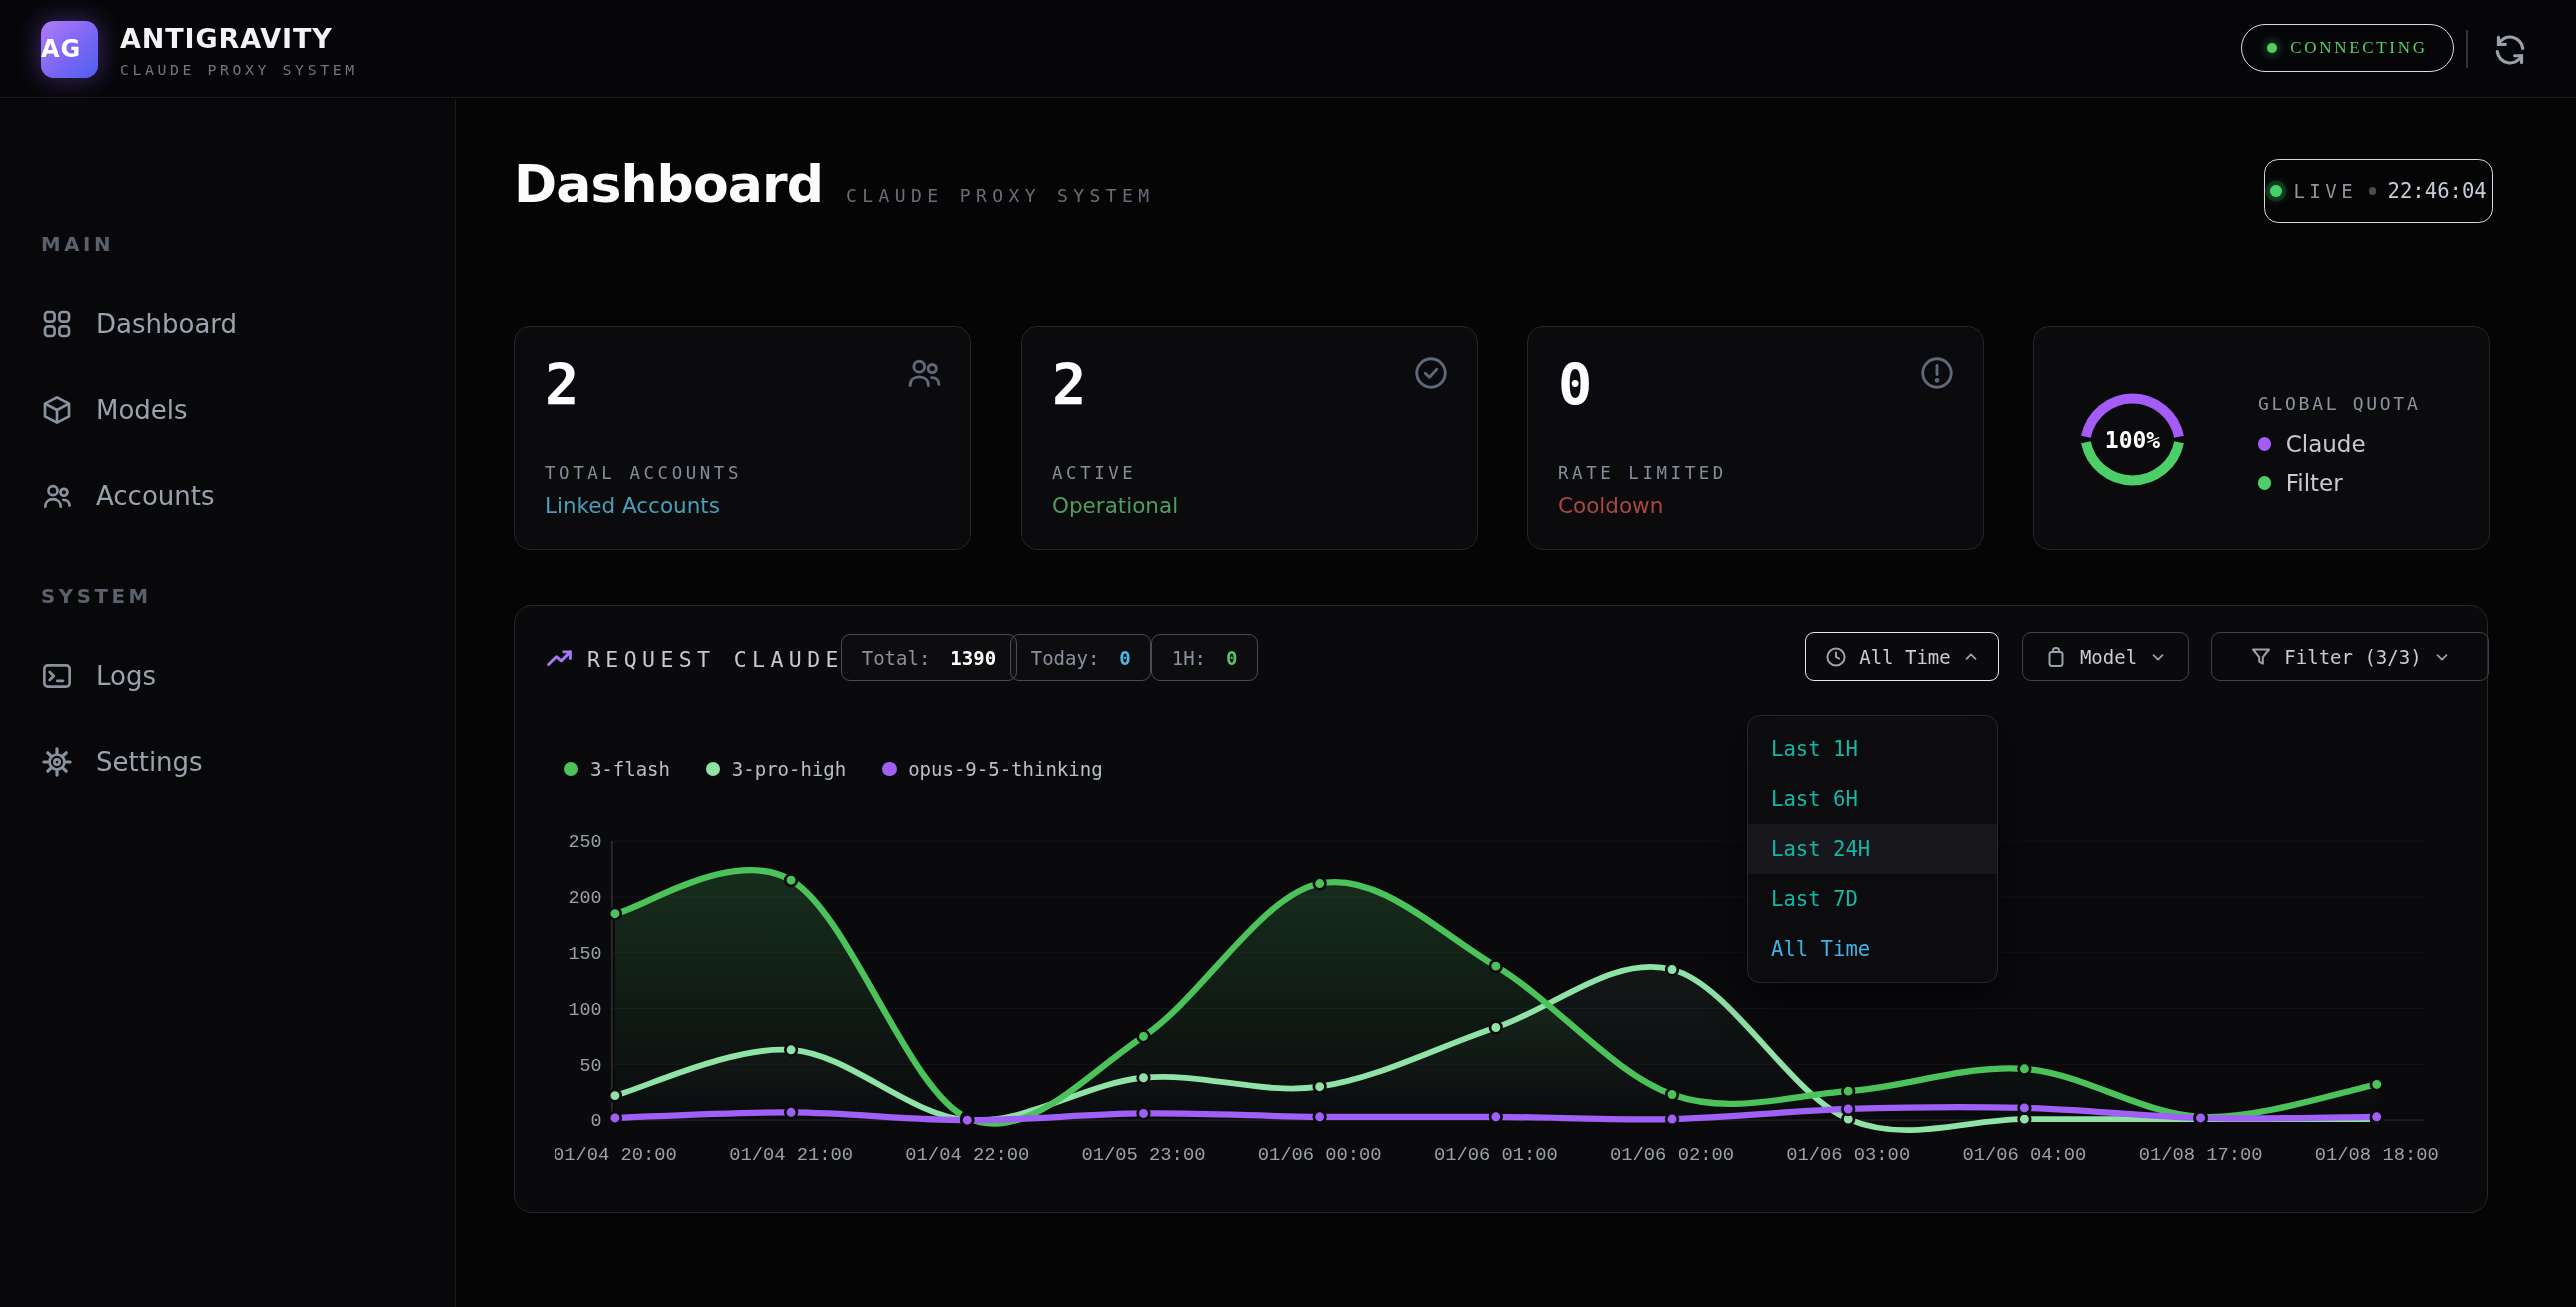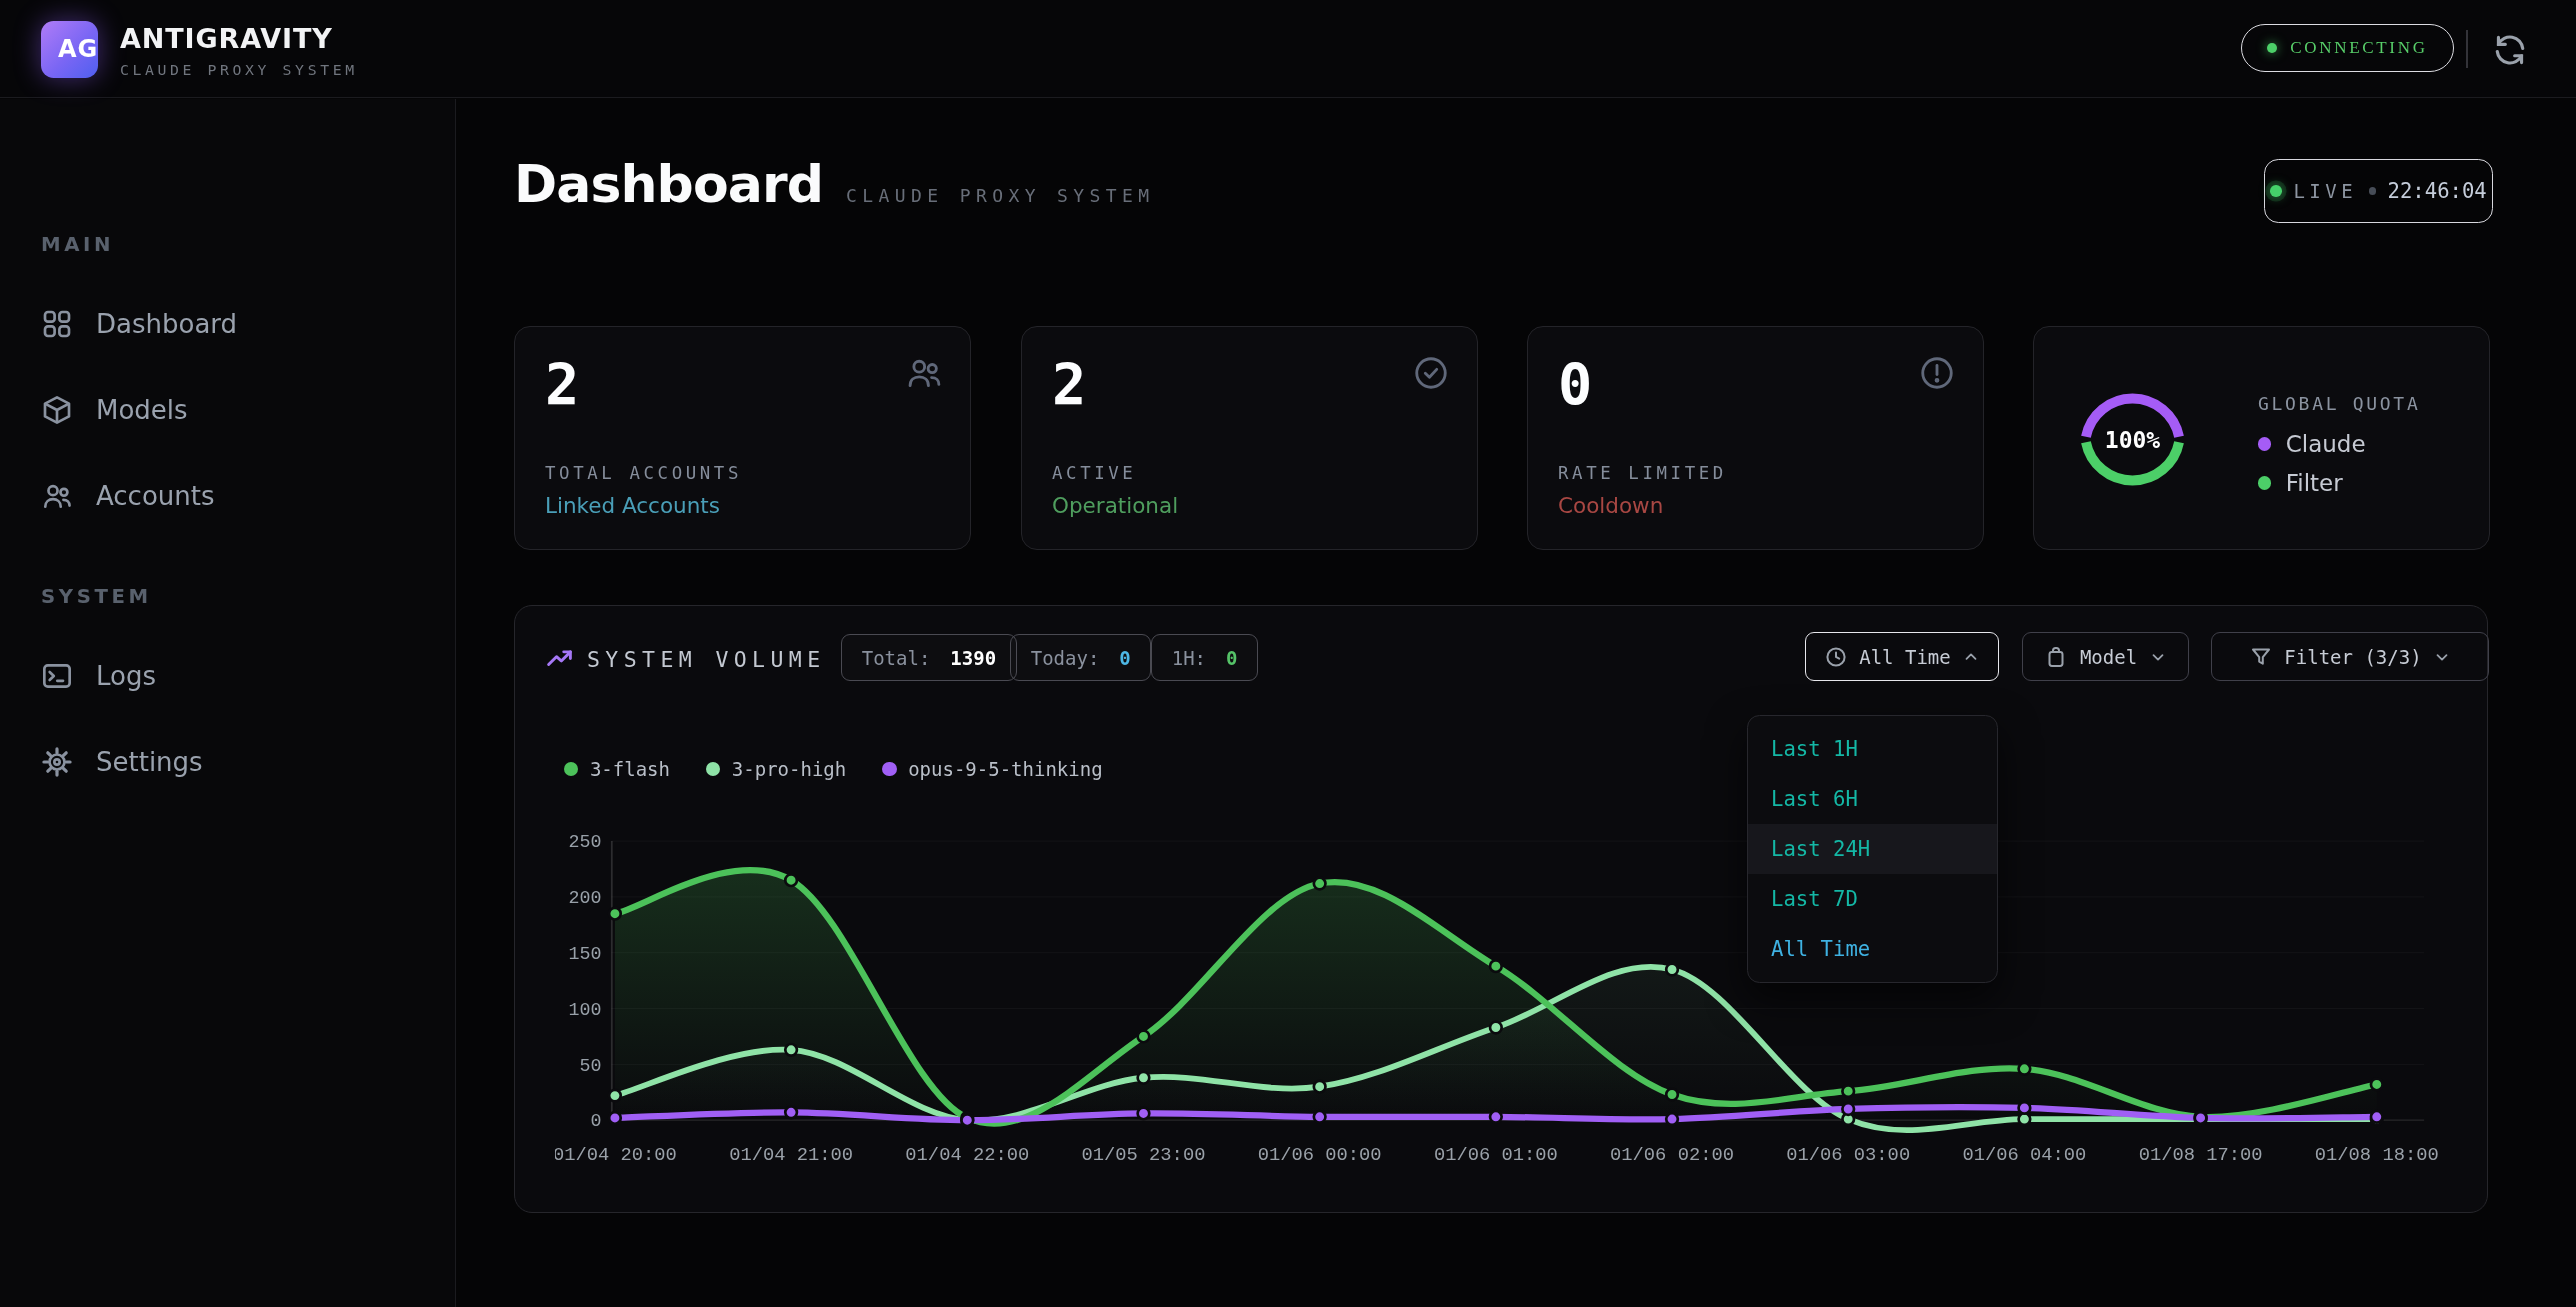--- a/index.html
+++ b/index.html
@@ -6,21 +6,21 @@
   html,body { background:#050506; }
   body { width:2576px; height:1308px; overflow:hidden; position:relative;
          font-family:"DejaVu Sans","Liberation Sans",sans-serif; color:#e6e8ec; }
 
   
   .topbar { position:absolute; left:0; top:0; width:2576px; height:98px;
             background:#060608; border-bottom:0.9px solid #1b1b1f; z-index:20; }
   .logo { position:absolute; left:41px; top:20.6px; width:57px; height:57px; border-radius:12.5px;
           background:linear-gradient(135deg,#b07cf7 0%,#7a66f4 55%,#4f5ff0 100%);
           box-shadow:0 0 27px rgba(139,92,246,.45);
-          display:flex; align-items:center; justify-content:flex-end;
+          display:flex; align-items:center; justify-content:flex-start;
           font-weight:bold; font-size:24px; color:#fff; letter-spacing:0.9px; }
   .brand { position:absolute; left:120px; top:23px; }
   .brand-title { font-size:27px; font-weight:bold; letter-spacing:0.9px; color:#f2f3f5; }
   .brand-sub { font-family:"DejaVu Sans Mono",monospace; font-size:14.8px; letter-spacing:3.6px;
                color:#70757e; margin-top:7.2px; }
   .conn-pill { position:absolute; left:2241px; top:24px; height:48px; padding:0 25px;
                border:1.8px solid #dcdce2; border-radius:25px; display:flex; align-items:center; gap:13.4px; }
   .conn-dot { width:9.8px; height:9.8px; border-radius:50%; background:#4ccf68;
               box-shadow:0 0 10.7px rgba(76,207,104,.7); }
   .conn-text { font-family:Liberation Serif, serif; font-size:17px; letter-spacing:2.7px; color:#58cf6a; }
@@ -257,21 +257,21 @@
     <span>Filter</span>
   </div>
 </div>
 
 <div class="panel">
   <div class="panel-title-icon">
     <svg viewBox="0 0 24 24" fill="none" stroke="currentColor" stroke-width="2.4" stroke-linecap="round" stroke-linejoin="round">
       <polyline points="3 17 9.5 10.5 13.5 14 21 6.5"></polyline>
         <polyline points="15.5 6.5 21 6.5 21 12"></polyline>
     </svg></div>
-  <div class="panel-title">SYSTEM VOLUME</div>
+  <div class="panel-title">REQUEST CLAUDE</div>
 
   <div class="chip" style="left:326px">
     <span class="chip-label">Total:</span>
     <span class="chip-value chipv-0" style="color: rgb(255, 255, 255);">1390</span>
   </div>
   <div class="chip" style="left:495px">
     <span class="chip-label">Today:</span>
     <span class="chip-value chipv-1" style="color: rgb(77, 183, 229);">0</span>
   </div>
   <div class="chip" style="left:636px">

